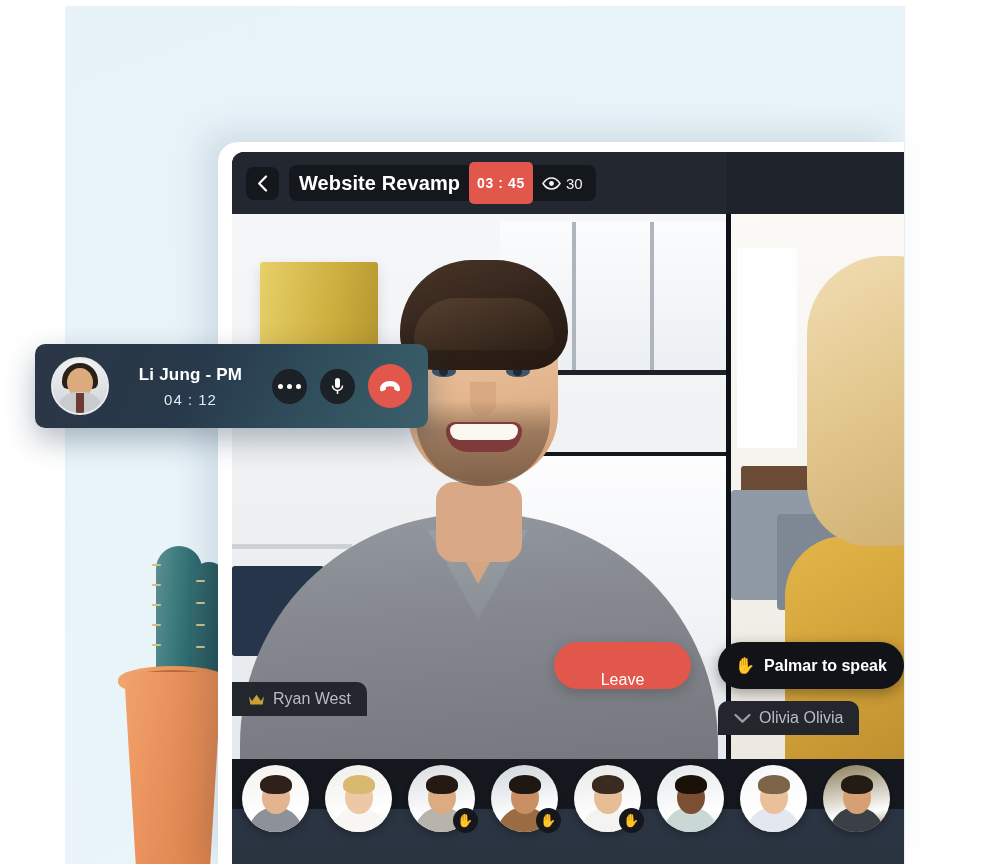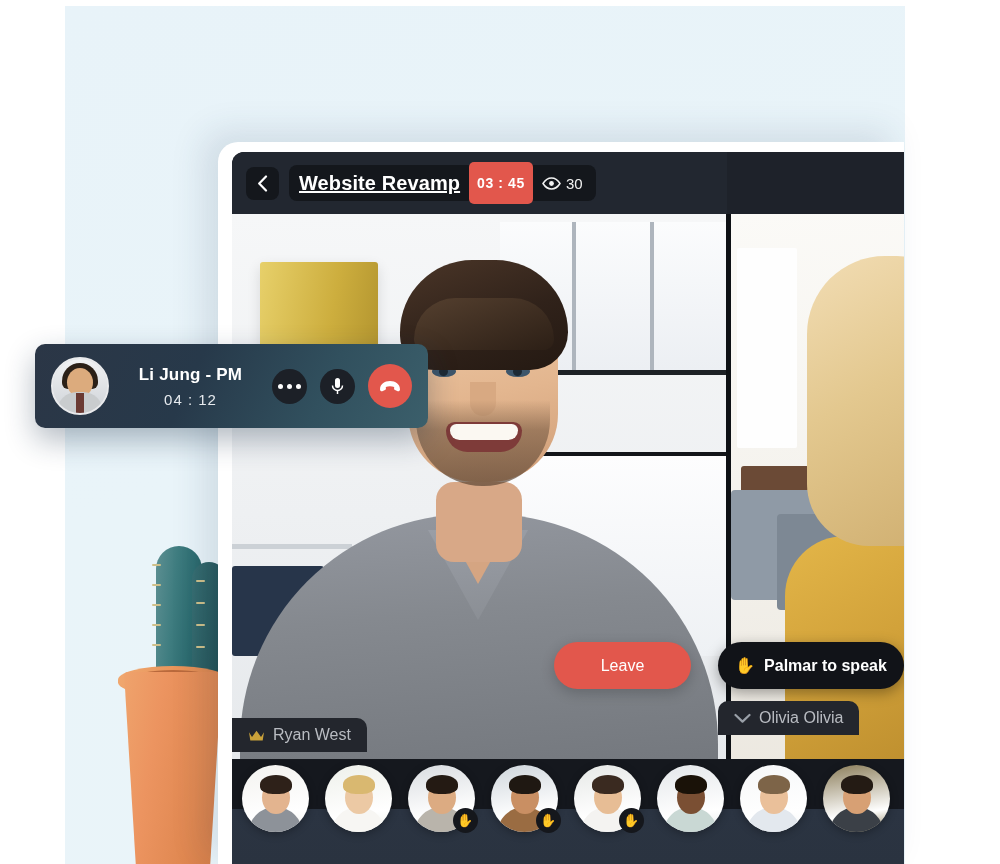--- a/index.html
+++ b/index.html
@@ -57,21 +57,21 @@
     display:flex;align-items:center;padding-left:14px;box-sizing:border-box;
   }
   .back-btn{
     width:33px;height:33px;border-radius:8px;background:#14171c;
     display:flex;align-items:center;justify-content:center;cursor:pointer;flex:0 0 auto;
   }
   .title-pill{
     margin-left:10px;height:36px;border-radius:8px;background:#14171c;
     display:flex;align-items:center;padding:0 10px;gap:9px;
   }
-  .meet-title{color:#fff;font-size:20px;font-weight:bold;letter-spacing:.1px;text-decoration:underline;}
+  .meet-title{color:#fff;font-size:20px;font-weight:bold;letter-spacing:.1px;}
   .timer{
     background:#e2574c;color:#fff;font-size:14px;font-weight:bold;
     border-radius:5px;padding:13px 8px;letter-spacing:.6px;
   }
   .viewers{display:flex;align-items:center;gap:5px;color:#f2f2f2;font-size:15px;padding-right:3px;}
   .topbar-right{
     position:absolute;left:495px;top:0;width:177px;height:62px;background:#1e222a;
   }
   
   .video-main{
@@ -166,35 +166,35 @@
   .w-body-w{
     position:absolute;left:140px;top:316px;width:110px;height:236px;
     background:linear-gradient(170deg,#fefefe,#ece9e4);border-radius:42px 20px 0 0;
   }
   
   .video-footer{
     position:absolute;left:0;top:607px;width:672px;height:50px;background:#15181e;
   }
   .leave-btn{
     position:absolute;left:322px;top:490px;width:137px;height:47px;border-radius:24px;
-    background:#e2574c;color:#fff;font-size:16px;display:flex;align-items:center;
+    background:#e2574c;color:#fff;font-size:16px;display:flex;align-items:flex-end;
     justify-content:center;cursor:pointer;box-shadow:0 4px 14px rgba(0,0,0,.2);
   }
   .rts-btn{
     position:absolute;left:486px;top:490px;width:186px;height:47px;border-radius:24px;
     background:#111318;color:#fff;font-size:16px;font-weight:bold;display:flex;
     align-items:center;justify-content:center;gap:9px;cursor:pointer;
     box-shadow:0 4px 14px rgba(0,0,0,.35);
   }
   .name-tag{
     position:absolute;height:34px;border-radius:0 10px 0 0;background:#23262d;
     display:flex;align-items:center;gap:8px;padding:0 16px;box-sizing:border-box;
     color:#b9bcc2;font-size:16px;
   }
-  .name-left{left:0;top:566px;}
+  .name-left{left:0;top:530px;}
   .name-right{left:486px;top:549px;border-radius:10px 10px 0 0;}
   
   .strip{
     position:absolute;left:0;top:657px;width:672px;height:55px;
     background:linear-gradient(180deg,#2b3442 0%,#2a3340 100%);
   }
   .av-row{position:absolute;left:0;top:-44px;width:672px;display:flex;gap:16px;padding-left:10px;box-sizing:border-box;}
   .av{
     position:relative;width:67px;height:67px;border-radius:50%;overflow:visible;
     flex:0 0 auto;cursor:pointer;

